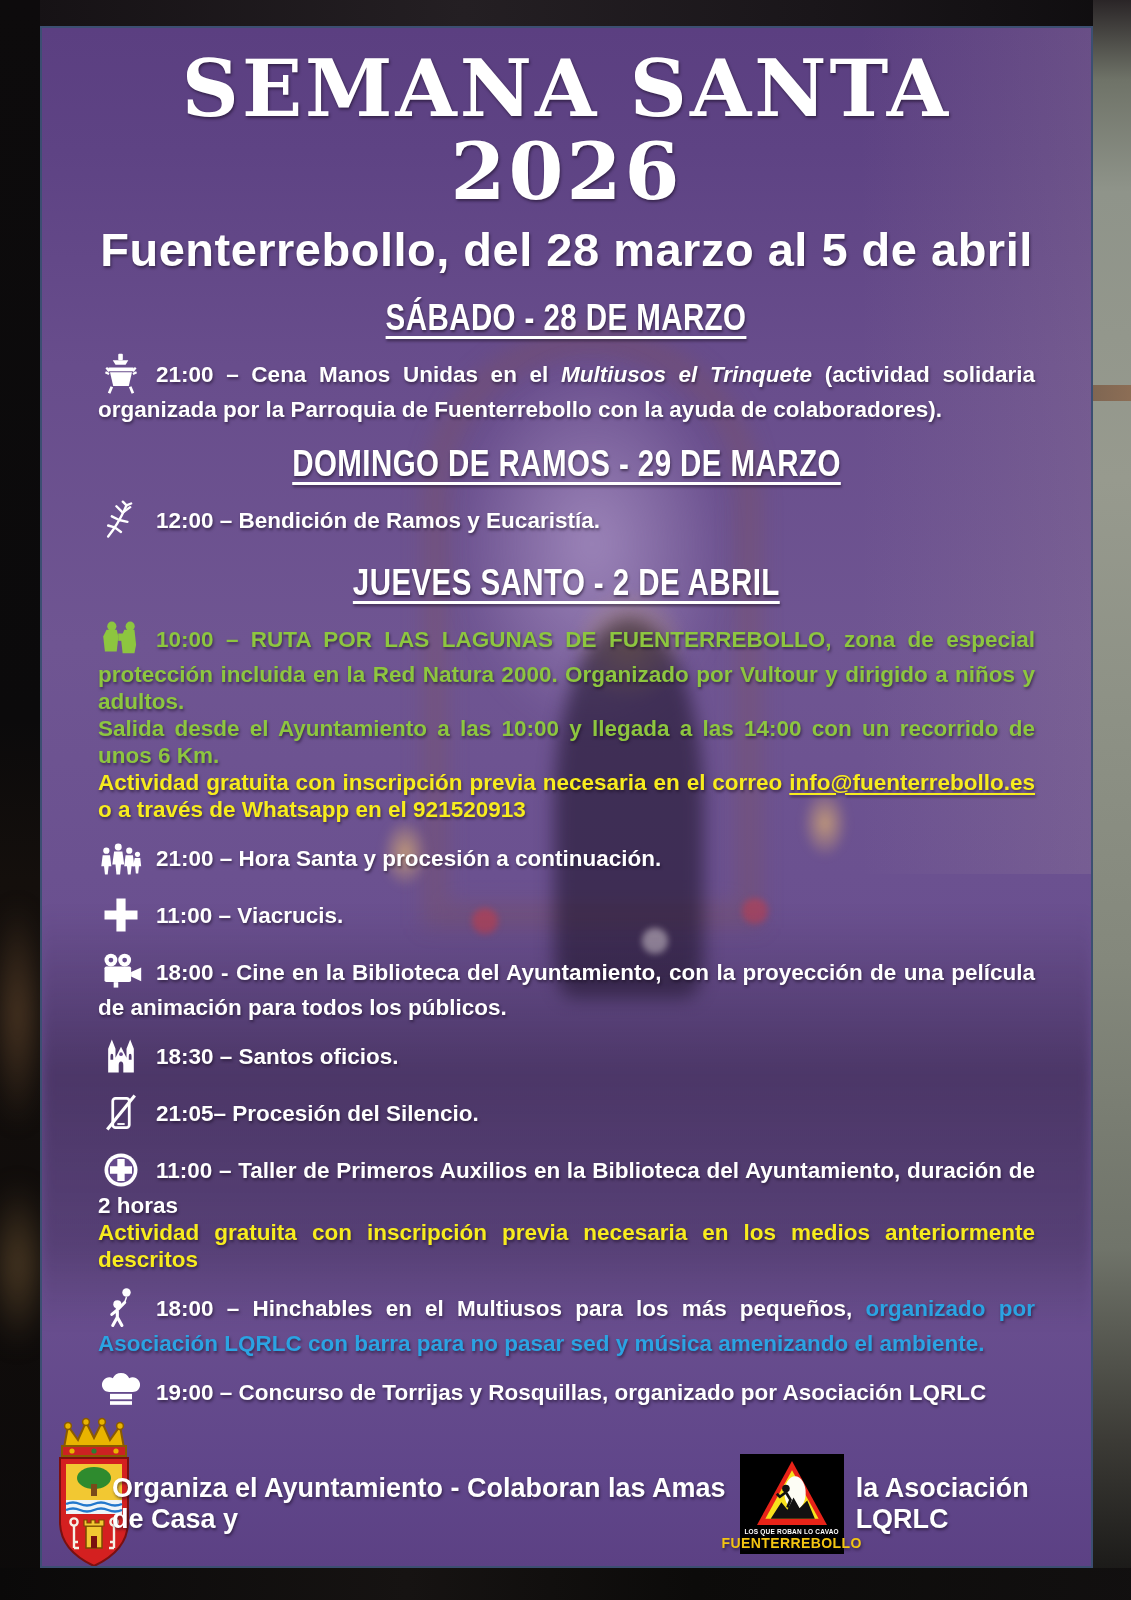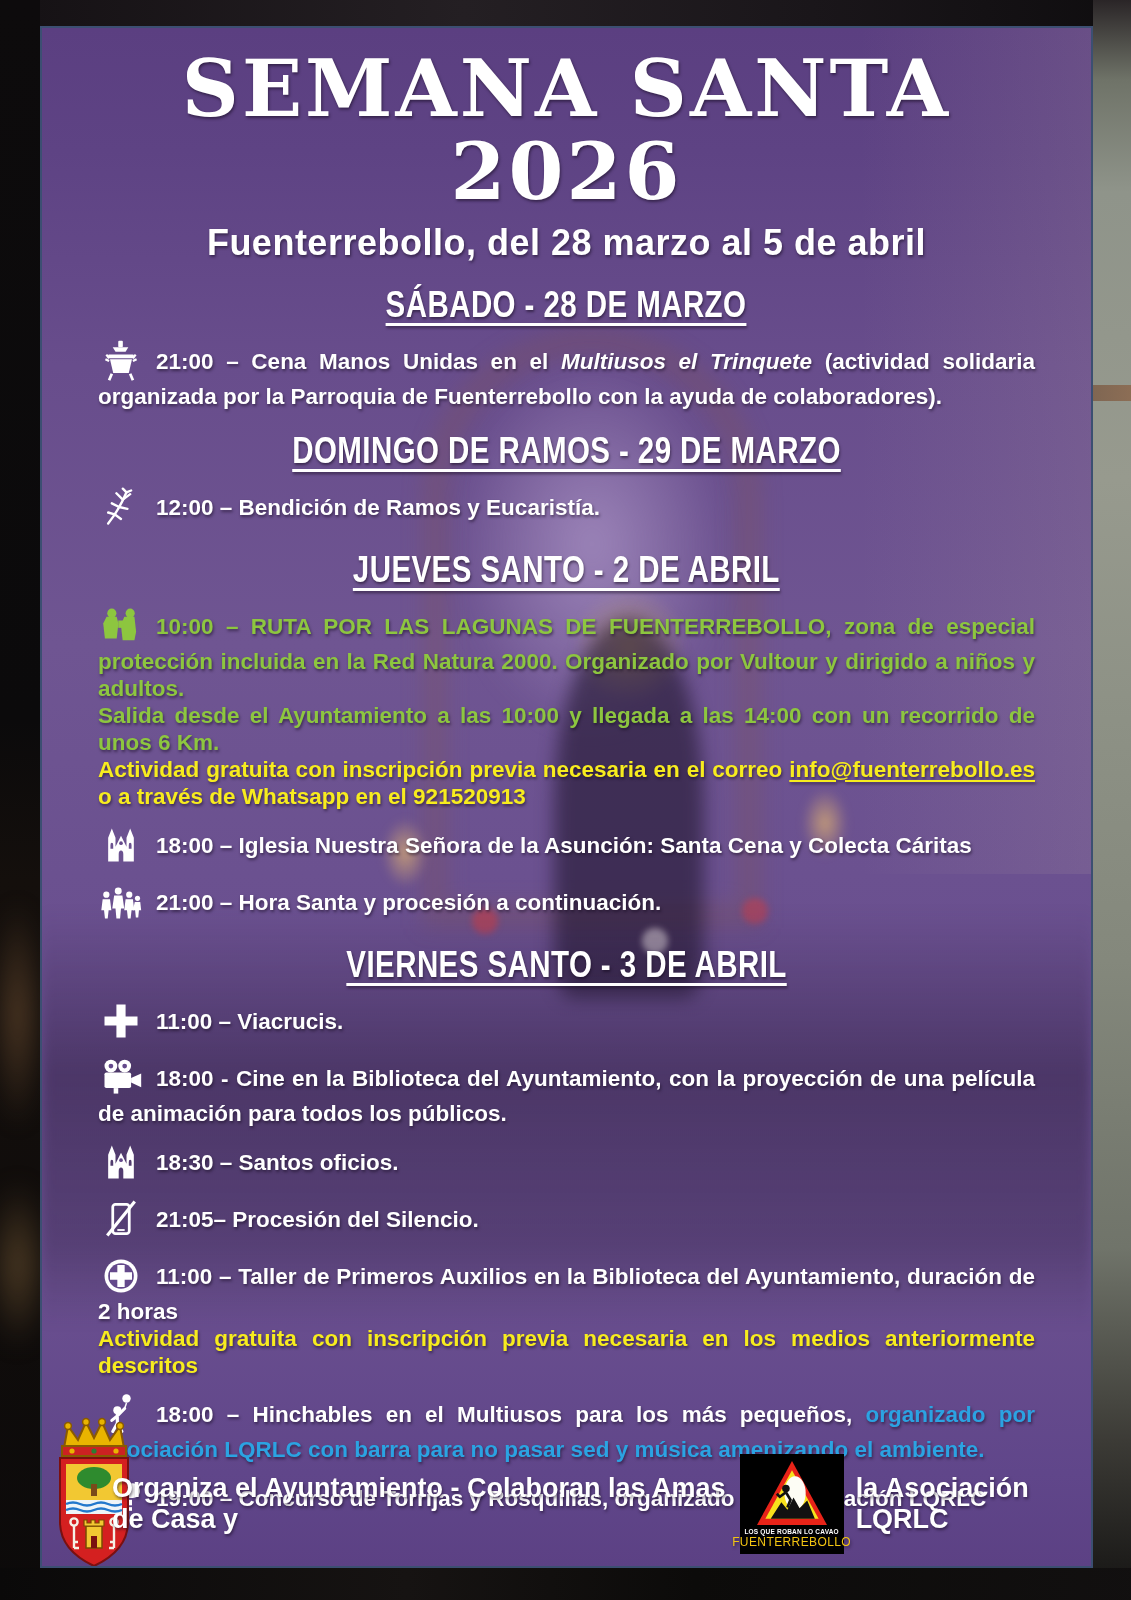--- a/index.html
+++ b/index.html
@@ -43,42 +43,42 @@
     background:radial-gradient(closest-side,rgba(238,190,110,.65),rgba(238,190,110,0));filter:blur(4px);}
   .ph-crowd{left:0;top:880px;width:100%;height:420px;
     background:linear-gradient(180deg,rgba(32,20,44,0),rgba(34,22,46,.40) 40%,rgba(30,20,42,.25) 80%,rgba(30,20,42,0));
     filter:blur(6px);}
   .ph-flower{width:26px;height:26px;border-radius:50%;filter:blur(3px);}
   
   .content{position:relative;padding:0 56px;color:#fff;}
   .shadowed{text-shadow:1px 2px 3px rgba(20,10,30,.55);}
   .title{margin-top:20px;text-align:center;font-family:"DejaVu Serif",serif;font-weight:bold;
     font-size:79px;line-height:1.05;letter-spacing:3px;color:#fff;}
-  .subtitle{margin-top:8px;text-align:center;font-weight:bold;font-size:36px;letter-spacing:.5px;}
+  .subtitle{margin-top:8px;text-align:center;font-weight:bold;font-size:47px;letter-spacing:.5px;}
   .sec-heading{text-align:center;margin:20px 0 6px;}
   .sec-heading .ht{display:inline-block;transform:scaleX(.82);transform-origin:center;
     font-weight:bold;font-size:36px;letter-spacing:.5px;text-decoration:underline;
     text-underline-offset:6px;text-decoration-thickness:3px;white-space:nowrap;}
   .event{margin:13px 0;font-weight:bold;font-size:22.5px;line-height:27px;text-align:justify;}
   .event .icon{display:inline-block;width:46px;height:44px;vertical-align:-14px;margin-right:12px;}
   .event .icon svg{width:100%;height:100%;}
   .seg-white{color:#ffffff;margin-top:24px;}
   .seg-white-italic{color:#ffffff;font-style:italic;}
   .seg-green{color:#8dc63f;}
   .seg-yellow{color:#f7ec1e;}
   .seg-yellow-link{color:#f7ec1e;text-decoration:underline;text-underline-offset:3px;}
   .seg-blue{color:#2ba3e2;}
   .footer-row{position:absolute;left:70px;right:10px;bottom:12px;display:flex;align-items:center;
     justify-content:center;gap:12px;font-weight:bold;font-size:27px;color:#fff;}
   .coat{position:absolute;left:4px;bottom:-6px;width:96px;height:158px;}
   .lqrlc{width:104px;height:100px;background:#000;display:flex;flex-direction:column;
     align-items:center;justify-content:flex-start;padding:4px 2px 3px;box-sizing:border-box;flex:0 0 auto;}
   .lqrlc svg{width:78px;height:70px;}
   .lqrlc .l1{font-size:6.5px;color:#fff;letter-spacing:.2px;white-space:nowrap;font-weight:bold;}
-  .lqrlc .l2{font-size:12px;color:#f3c512;letter-spacing:.4px;white-space:nowrap;font-weight:normal;}
+  .lqrlc .l2{font-size:14px;color:#f3c512;letter-spacing:.4px;white-space:nowrap;font-weight:bold;}
 </style>
 </head>
 <body>
 
 <div class="stage">
   <div class="photo-top"></div>
   <div class="photo-left">
     <div class="blob1"></div>
       <div class="blob2"></div>
   </div>
@@ -120,35 +120,30 @@
                 <path d="M26 16 l-7 -7 M26 16 l8 -6 M22 24 l-8 -4 M22 24 l9 2 M17 32 l-7 -2 M17 32 l7 5 M30 8 l-4 -4 M30 8 l5 -2"></path>
               </svg></span><span class="seg-white">12:00 – Bendición de Ramos y Eucaristía.</span></p>
           <div class="sec-heading"><span class="ht">JUEVES SANTO - 2 DE ABRIL</span></div>
           <p class="event"><span class="icon"><svg viewBox="0 0 48 48" fill="#8dc63f">
                 <circle cx="14" cy="10" r="5"></circle>
                 <circle cx="34" cy="10" r="5"></circle>
                 <path d="M8 14 h12 l2 8 -2 18 h-14 l-2 -18 Z" transform="translate(0,0) scale(0.92) translate(1,1)"></path>
                 <path d="M28 14 h12 l2 18 -2 10 h-14 l-2 -18 Z" transform="scale(0.92) translate(2,1)"></path>
                 <rect x="21" y="18" width="6" height="8"></rect>
               </svg></span><span class="seg-green">10:00 – RUTA POR LAS LAGUNAS DE FUENTERREBOLLO, zona de especial protección incluida en la Red Natura 2000. Organizado por Vultour y dirigido a niños y adultos.</span><br><span class="seg-green">Salida desde el Ayuntamiento a las 10:00 y llegada a las 14:00 con un recorrido de unos 6 Km.</span><br><span class="seg-yellow">Actividad gratuita con inscripción previa necesaria en el correo </span><span class="seg-yellow-link">info@fuenterrebollo.es</span><span class="seg-yellow"> o a través de Whatsapp en el 921520913</span></p>
-          <p class="event"><span class="icon"><svg viewBox="0 0 48 48" fill="#fff" fill-rule="evenodd">
-                <path d="M10 16 L14 6 L18 16 V42 H10 Z M30 16 L34 6 L38 16 V42 H30 Z M18 26 L24 14 L30 26 V42 H18 Z M21.5 34 a2.5 4 0 0 1 5 0 V42 h-5 Z M12.5 24 a1.5 2.5 0 0 1 3 0 v4 h-3 Z M32.5 24 a1.5 2.5 0 0 1 3 0 v4 h-3 Z"></path>
-                <circle cx="24" cy="22" r="2" fill="#64498b"></circle>
-              </svg></span><span class="seg-white">18:00 – Iglesia Nuestra Señora de la Asunción: Santa Cena y Colecta Cáritas</span></p>
           <p class="event"><span class="icon"><svg viewBox="0 0 48 48" fill="#fff">
                 <circle cx="8" cy="16" r="3.4"></circle>
                 <path d="M4 21 h8 l1.5 12 h-3 l-1 9 h-3 l-1 -9 h-3 Z"></path>
                 <circle cx="21" cy="12" r="3.8"></circle>
                 <path d="M16.5 17 h9 l2 14 h-3.5 l-1 11 h-4 l-1 -11 h-3.5 Z"></path>
                 <circle cx="33" cy="16" r="3.4"></circle>
                 <path d="M29 21 h8 l1.5 12 h-3 l-1 9 h-3 l-1 -9 h-3 Z"></path>
                 <circle cx="42" cy="20" r="2.8"></circle>
                 <path d="M39 24 h6 l1 9 h-2.4 l-.8 8 h-2.6 l-.8 -8 h-2.4 Z"></path>
               </svg></span><span class="seg-white">21:00 – Hora Santa y procesión a continuación.</span></p>
-          <div class="sec-heading"><span class="ht">VIERNES SANTO - 3 DE ABRIL</span></div>
           <p class="event"><span class="icon"><svg viewBox="0 0 48 48" fill="#fff">
                 <path d="M19 6 h10 v13 h13 v10 h-13 v13 h-10 v-13 H6 v-10 h13 Z"></path>
               </svg></span><span class="seg-white">11:00 – Viacrucis.</span></p>
           <p class="event"><span class="icon"><svg viewBox="0 0 48 48" fill="#fff" fill-rule="evenodd">
                 <circle cx="13" cy="11" r="7"></circle>
                 <circle cx="13" cy="11" r="2.6" fill="#64498b"></circle>
                 <circle cx="28" cy="11" r="7"></circle>
                 <circle cx="28" cy="11" r="2.6" fill="#64498b"></circle>
                 <rect x="6" y="18" width="29" height="17" rx="2"></rect>
                 <path d="M35 24 L46 19 V34 L35 29 Z"></path>

